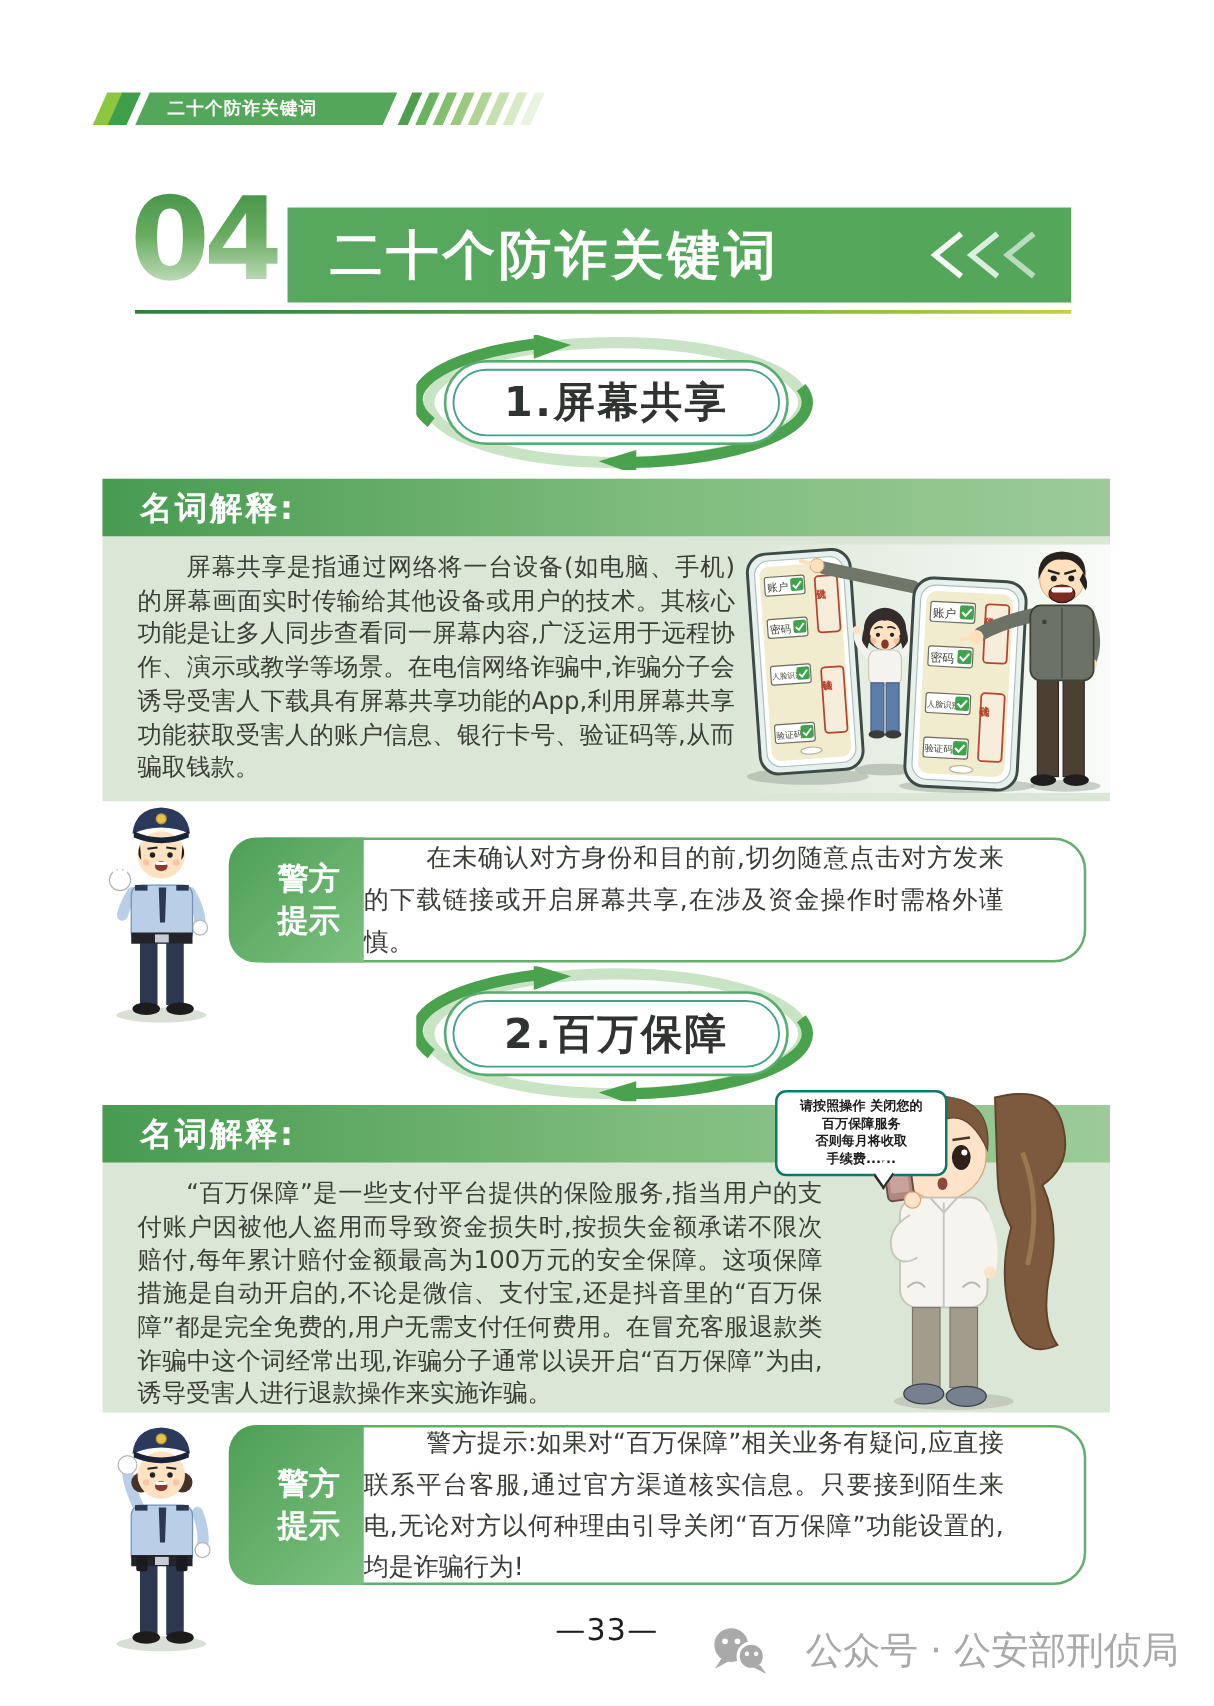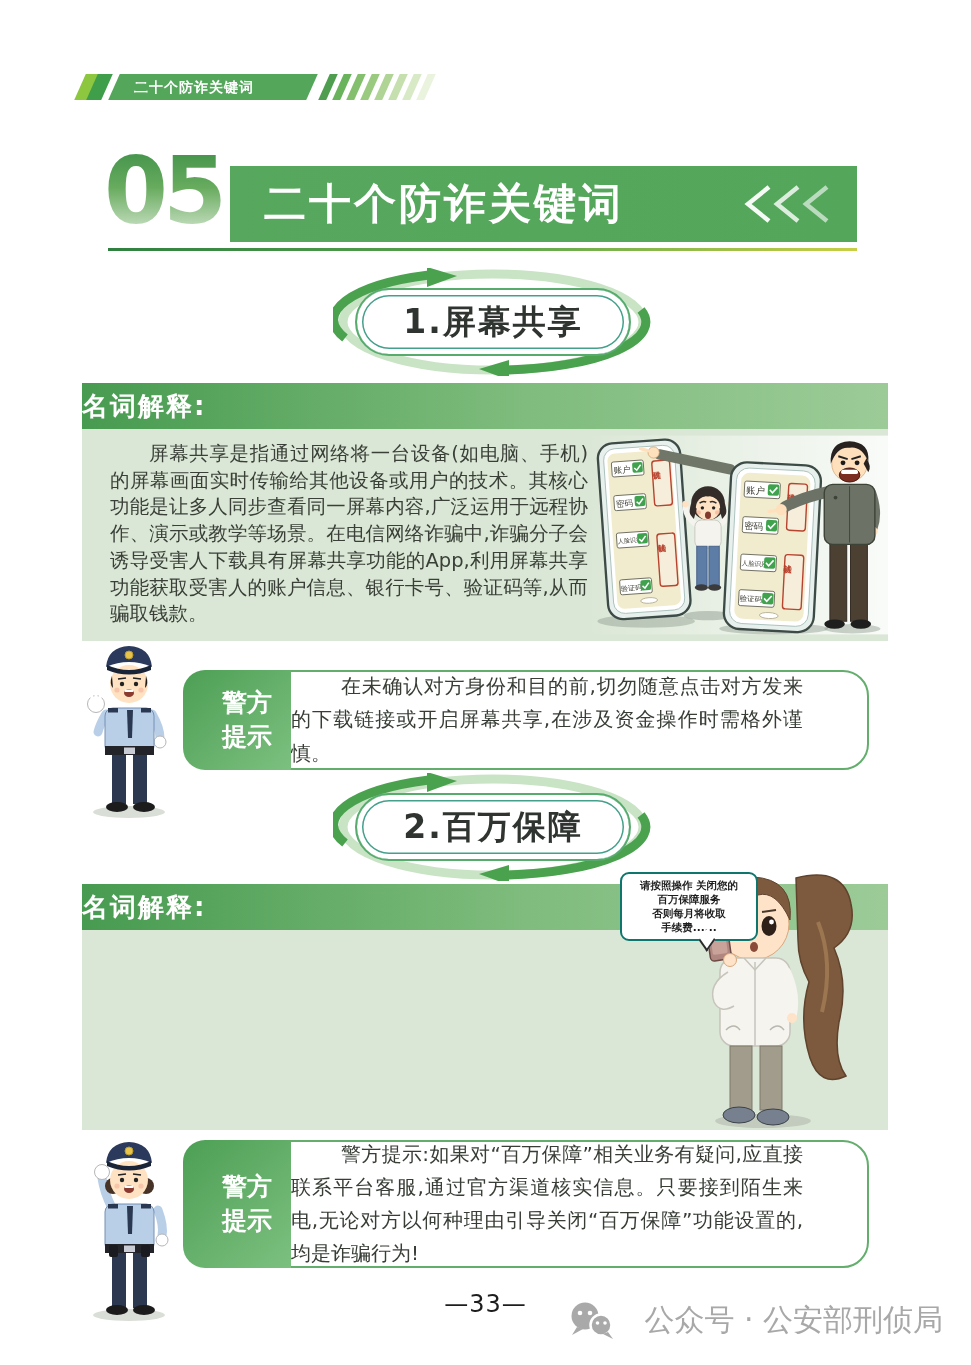--- a/index.html
+++ b/index.html
@@ -32,21 +32,21 @@
   .pill-wrap svg.arrows{position:absolute;left:0;top:0;}
   .pill{position:absolute;left:22px;top:20px;right:22px;bottom:20px;background:#fff;
         border:2px solid #57ab6d;border-radius:40px;
         box-shadow:inset 0 0 0 5px #ffffff, inset 0 0 0 6.5px #45a08b;
         display:flex;align-items:center;justify-content:center;
         font-size:33px;font-weight:800;color:#2f3430;letter-spacing:2px;white-space:nowrap;}
 
   
   .block{position:absolute;left:82px;width:806px;background:#dbe7d6;}
   .expl-bar{height:46px;background:linear-gradient(90deg,#479b50,#7fbc7d 55%,#9ccb98);
-            display:flex;align-items:center;
+            display:flex;align-items:center;padding-left:30px;
             font-size:26px;font-weight:800;color:#fff;letter-spacing:2px;}
   .block-body{display:flex;}
   .block-text{padding:12px 0 0 28px;}
   .block-text p{margin:0;font-size:19.5px;line-height:1.37;color:#3a4038;text-align:justify;text-indent:2em;}
   #block1 .block-text{width:478px;}
   #block2 .block-text{width:548px;}
   .illu1{flex:1;align-self:flex-end;}
 
   
   .tip-box{position:absolute;left:187px;width:682px;background:#fff;border:2.5px solid #63ae6c;
@@ -90,21 +90,21 @@
         <i style="background:#69b35c"></i>
         <i style="background:#83bf6d"></i>
       <i style="background:#9aca80"></i>
         <i style="background:#b0d496"></i>
         <i style="background:#c5dfae"></i>
       <i style="background:#d8e9c6"></i>
         <i style="background:#e9f3de"></i>
     </div>
   </div>
 
-  <div class="chapter-no">05</div>
+  <div class="chapter-no">04</div>
   <div class="banner">
     <span class="banner-title">二十个防诈关键词</span>
     <svg class="banner-chev" width="92" height="40" viewBox="0 0 92 40">
       <polyline points="28,3 7,20 28,37" fill="none" stroke="#ffffff" stroke-width="4.5" opacity="0.95"></polyline>
       <polyline points="57,3 36,20 57,37" fill="none" stroke="#ffffff" stroke-width="4.5" opacity="0.8"></polyline>
       <polyline points="86,3 65,20 86,37" fill="none" stroke="#ffffff" stroke-width="4.5" opacity="0.6"></polyline>
     </svg>
   </div>
   <div class="underline"></div>
 
@@ -310,20 +310,25 @@
       <path d="M 12 70 A 150 48 0 0 1 96 7" fill="none" stroke="#4aa24e" stroke-width="9"></path>
       <polygon points="94,-1 124,8 94,19" fill="#4aa24e"></polygon>
       <path d="M 308 42 A 150 48 0 0 1 172 102" fill="none" stroke="#4aa24e" stroke-width="9"></path>
       <polygon points="176,92 146,101 176,112" fill="#4aa24e"></polygon>
     </svg>
     <div class="pill">2.百万保障</div>
   </div>
 
   <div class="block" id="block2" style="top:884px;height:246px">
     <div class="expl-bar">名词解释:</div>
+    <div class="block-body">
+      <div class="block-text">
+        <p>“百万保障”是一些支付平台提供的保险服务,指当用户的支付账户因被他人盗用而导致资金损失时,按损失金额承诺不限次赔付,每年累计赔付金额最高为100万元的安全保障。这项保障措施是自动开启的,不论是微信、支付宝,还是抖音里的“百万保障”都是完全免费的,用户无需支付任何费用。在冒充客服退款类诈骗中这个词经常出现,诈骗分子通常以误开启“百万保障”为由,诱导受害人进行退款操作来实施诈骗。</p>
+      </div>
+    </div>
   </div>
 
   <svg class="girl-illu" width="240" height="268" viewBox="0 0 240 268">
     <ellipse cx="115" cy="259" rx="48" ry="7" fill="#c2cbbd"></ellipse>
     <path d="M148,16 Q196,4 203,42 Q209,70 186,86 Q201,120 191,160 Q185,196 198,214 Q172,226 162,196 Q150,158 161,120 Q150,100 150,78 Z" fill="#7d5a3e" stroke="#5f432d" stroke-width="1.5"></path>
     <path d="M170,60 Q186,100 174,150" stroke="#9c7650" stroke-width="4" fill="none"></path>
     <circle cx="105" cy="62" r="36" fill="#ffe3c9" stroke="#d9a77d"></circle>
     <path d="M69,58 Q66,18 105,15 Q146,17 142,58 Q128,28 110,33 Q84,28 69,58 Z" fill="#7d5a3e" stroke="#5f432d"></path>
     <path d="M70,58 Q62,78 66,94" stroke="#7d5a3e" stroke-width="6" fill="none"></path>
     <path d="M80,48 l14,2" stroke="#4a382a" stroke-width="2.2"></path>

